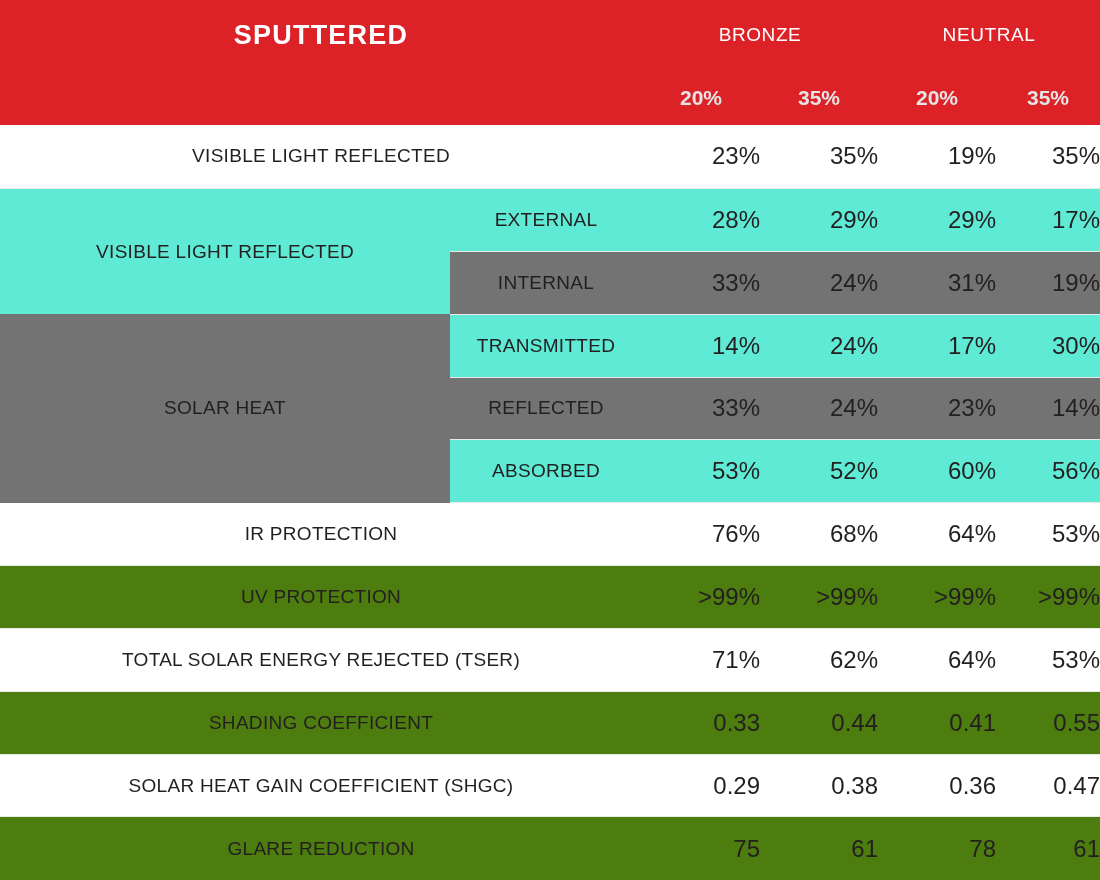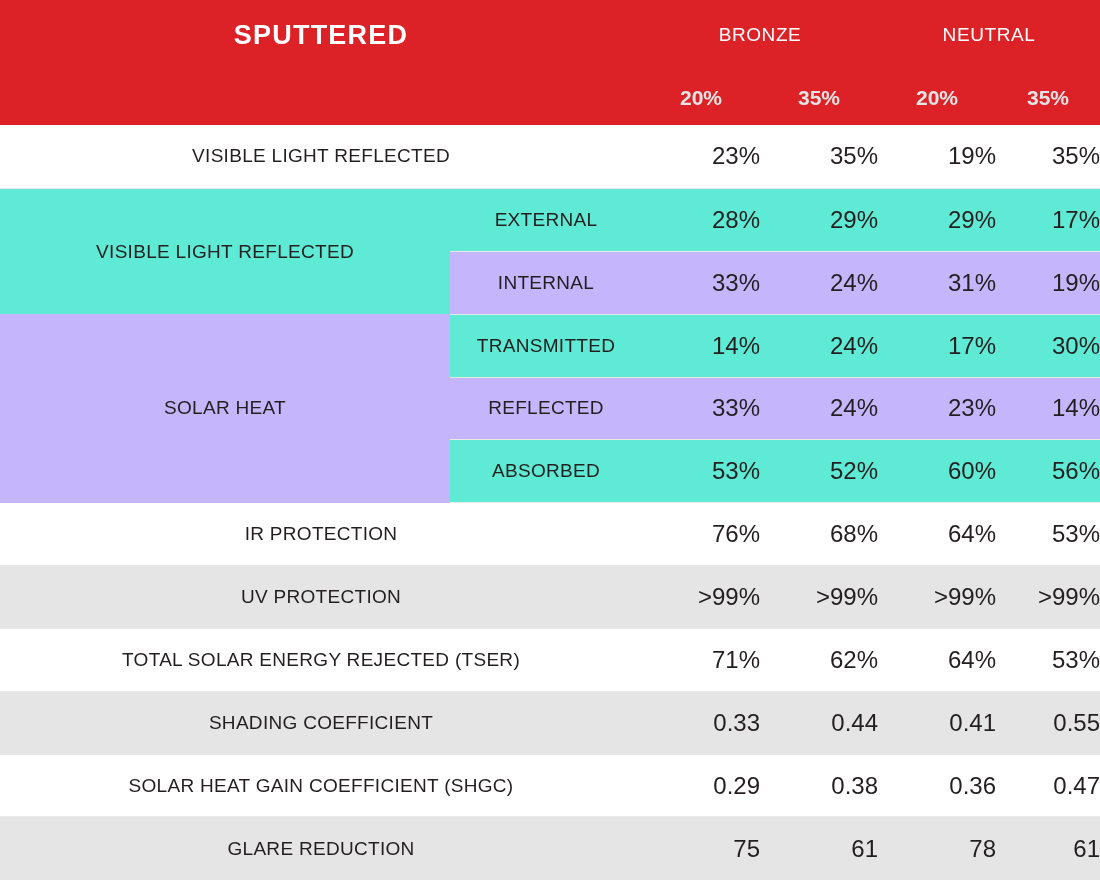--- a/index.html
+++ b/index.html
@@ -48,21 +48,21 @@
   .hdr-sub {
     font-size: 21px;
     text-align: center;
     vertical-align: middle;
     background: #dc2227;
     color: #e5e5e5;
   }
 
   
   .row-white { background: #ffffff; }
-  .row-pink  { background: #e5e5e5; }
+  .row-pink  { background: #4d7c0f; }
 
   .lbl {
     font-size: 19px;
     text-align: center;
     vertical-align: middle;
     letter-spacing: 0.3px;
     padding: 0 8px;
   }
   .sublbl {
     font-size: 19px;
@@ -77,21 +77,21 @@
   }
   .grp-lbl {
     font-size: 19px;
     text-align: center;
     vertical-align: middle;
     letter-spacing: 0.3px;
   }
   .hairline {
     border-bottom: 1px solid #e9e9e9;
   }
-  .cell-white { background: #c4b5fd; }
+  .cell-white { background: #737373; }
   .cell-pink  { background: #5eead4; }
 </style>
 </head>
 <body>
 
 <table class="spec-table">
   <colgroup>
     <col style="width:450px">
     <col style="width:192px">
     <col style="width:118px">

